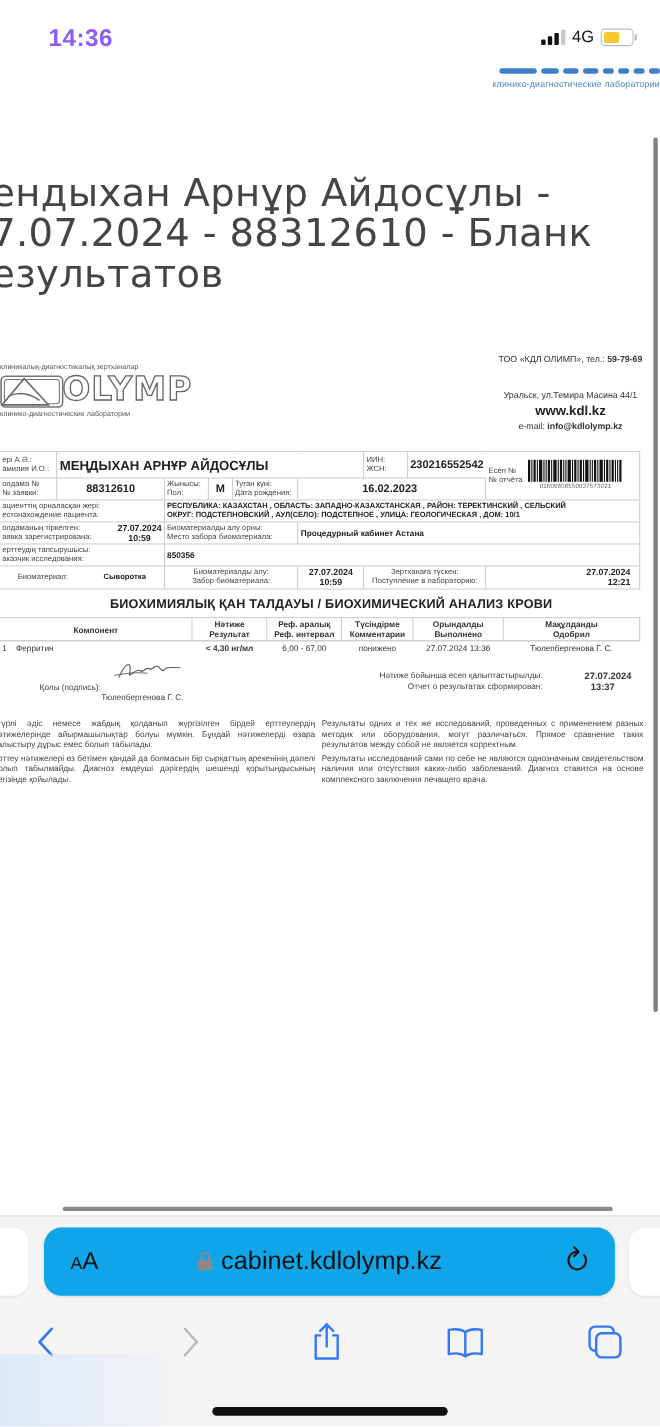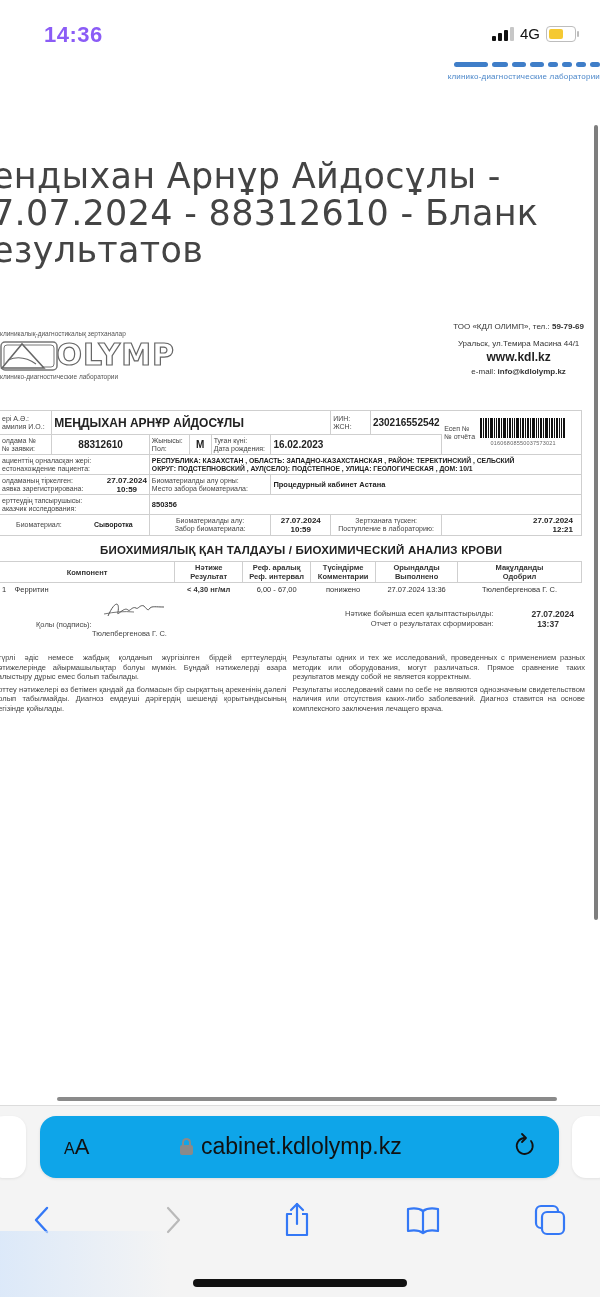--- a/index.html
+++ b/index.html
@@ -36,21 +36,21 @@
   .lab-logo .kz { font-size: 6.5px; color: #555; white-space: nowrap; }
   .lab-logo .mark { display: flex; align-items: center; height: 34px; margin: 1px 0; }
   .lab-logo .tri { width: 58px; height: 30px; border: 2px double #777; border-radius: 4px; position: relative; }
   .lab-logo .tri:before { content: ""; position: absolute; left: 6px; top: 3px; width: 0; height: 0; border-left: 20px solid transparent; border-right: 20px solid transparent; border-bottom: 20px solid transparent; border-bottom-color: #fff; outline: none; }
   .lab-logo .tri svg { position: absolute; left: 0; top: 0; }
   .lab-logo .word { font-family: "DejaVu Sans", sans-serif; font-size: 30px; font-weight: bold; color: #fff; -webkit-text-stroke: 1.2px #666; letter-spacing: 1px; margin-left: 2px; line-height: 34px; }
   .lab-logo .ru { font-size: 6.5px; color: #555; white-space: nowrap; }
 
   .company { position: absolute; right: 6px; top: 2px; text-align: center; font-size: 8px; color: #333; line-height: 13px; }
   .company .org b { font-weight: bold; }
-  .company .addr { margin-top: 4px; }
+  .company .addr { margin-top: 20px; }
   .company .site { font-size: 12px; font-weight: bold; color: #222; line-height: 15px; }
   .company .mail b { font-weight: bold; }
 
   
   .info { position: absolute; left: 0; top: 92px; width: 582px; border-collapse: collapse; }
   .info td { border: 1px solid #cfcfcf; padding: 1px 2px; vertical-align: middle; font-size: 7px; line-height: 8px; color: #444; }
   .info .val { font-weight: bold; color: #222; }
   .info .big { font-size: 12px; font-weight: bold; color: #222; }
   .info .mid { font-size: 10px; font-weight: bold; color: #222; }
   .barcode { display: flex; flex-direction: column; align-items: center; }
@@ -245,21 +245,21 @@
         <td class="mid" style="text-align:center">88312610</td>
         <td>
               <div>Жынысы:</div>
               <div>Пол:</div>
             </td>
         <td class="mid" style="text-align:center">М</td>
         <td>
               <div>Туған күні:</div>
               <div>Дата рождения:</div>
             </td>
-        <td colspan="3" class="mid" style="text-align:left;padding-right:6px">16.02.2023</td>
+        <td colspan="3" class="mid" style="text-align:center;padding-right:6px">16.02.2023</td>
       </tr>
       <tr style="height:20px">
         <td colspan="2" style="border-left:none">
               <div>ациенттің орналасқан жері:</div>
               <div>естонахождение пациента:</div>
             </td>
         <td colspan="7" class="val" style="font-size:6.8px">
               <div>РЕСПУБЛИКА: КАЗАХСТАН , ОБЛАСТЬ: ЗАПАДНО-КАЗАХСТАНСКАЯ , РАЙОН: ТЕРЕКТИНСКИЙ , СЕЛЬСКИЙ</div>
               <div>ОКРУГ: ПОДСТЕПНОВСКИЙ , АУЛ(СЕЛО): ПОДСТЕПНОЕ , УЛИЦА: ГЕОЛОГИЧЕСКАЯ , ДОМ: 10/1</div>
             </td>

